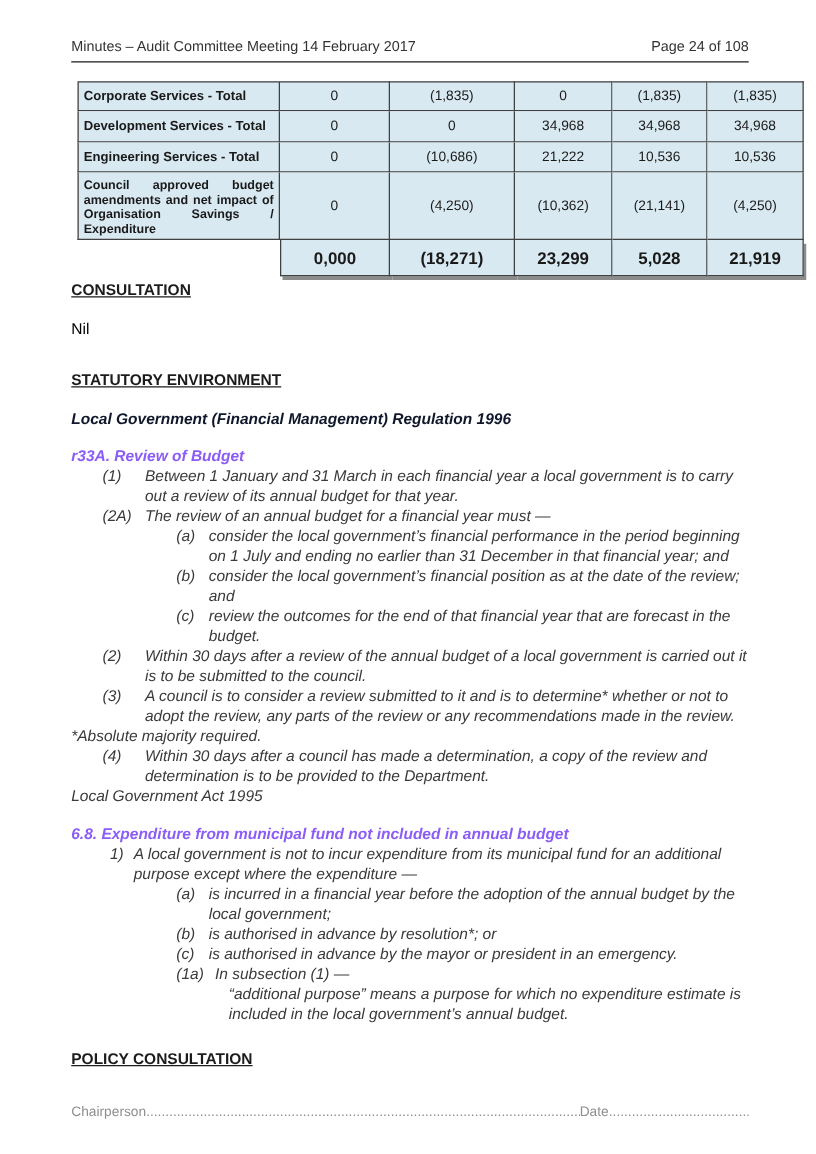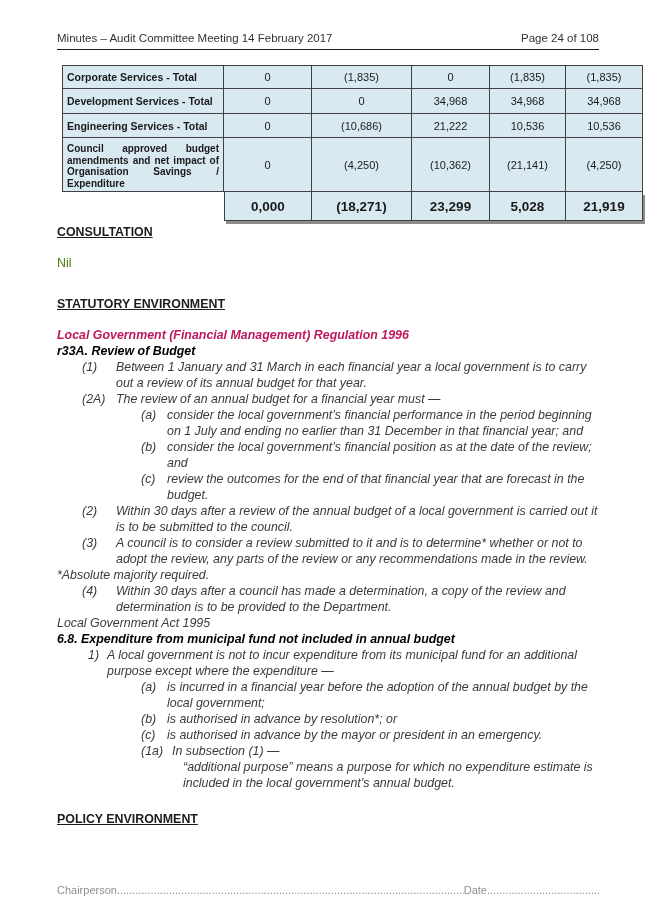--- a/index.html
+++ b/index.html
@@ -56,23 +56,23 @@
   }
   .c.total-first { border-left: 1.5px solid #404040; }
 
   
   .content {
     position: absolute; left: 57px; top: 224px; width: 541px;
     font-size: 12.4px; line-height: 16px;
   }
   .hd { font-weight: bold; color: #1c1c1c; text-decoration: underline; }
   .hd.space-lg { margin-top: 16px; }
-  .plain { margin-top: 15px; color: #4d7c0f; }
-  .reg-title { margin-top: 15px; font-weight: bold; font-style: italic; color: #be185d; }
-  .sec-head { font-weight: bold; font-style: italic; color: #000000; }
+  .plain { margin-top: 15px; color: #000000; }
+  .reg-title { margin-top: 15px; font-weight: bold; font-style: italic; color: #0f172a; }
+  .sec-head { margin-top: 14px; font-weight: bold; font-style: italic; color: #8b5cf6; }
   .li { display: flex; font-style: italic; color: #3a3a3a; }
   .li .lbl { flex: none; }
   .lvl0 { padding-left: 0; }
   .lvl1 { padding-left: 25px; }
   .lvl1 .lbl { width: 34px; }
   .n1   { padding-left: 31px; }
   .n1 .lbl { width: 19px; }
   .lvl2 { padding-left: 84px; }
   .lvl2 .lbl { width: 26px; }
   .lvl2b { padding-left: 84px; }
@@ -207,21 +207,21 @@
       <span class="txt">is authorised in advance by the mayor or president in an emergency.</span>
     </div>
     <div class="li lvl2b">
       <span class="lbl">(1a)</span>
       <span class="txt">In subsection (1) —</span>
     </div>
     <div class="li lvl3">
       <span class="txt">“additional purpose” means a purpose for which no expenditure estimate is included in the local government’s annual budget.</span>
     </div>
 
-    <div class="hd policy">POLICY ENVIRONMENT</div>
+    <div class="hd policy">POLICY CONSULTATION</div>
   </div>
 
   <div class="footer">
     <span>Chairperson</span>
     <span class="dots-long">....................................................................................................................................................................................................................................</span>
     <span>Date</span>
     <span class="dots-short">............................................................</span>
   </div>
 
 </div>

